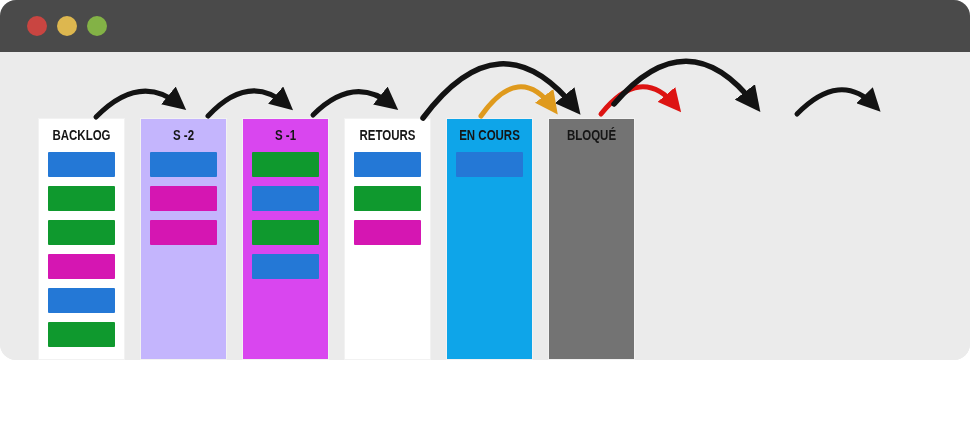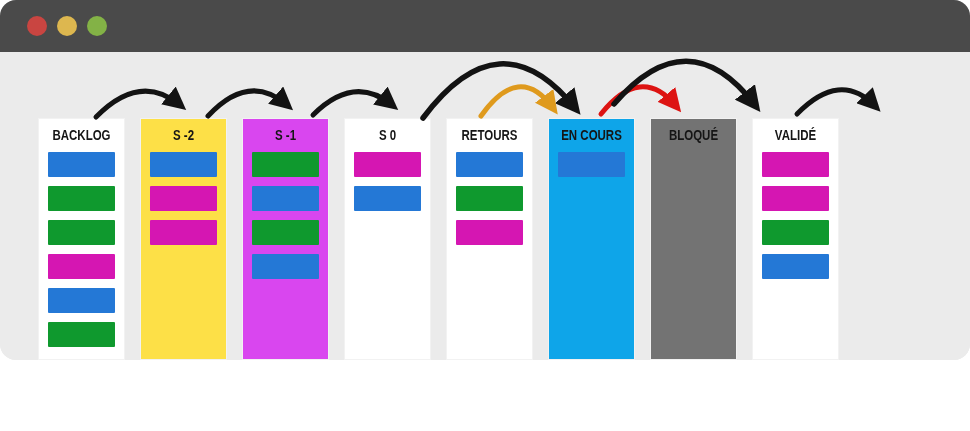--- a/index.html
+++ b/index.html
@@ -34,57 +34,45 @@
     <div class="columns">
         <div class="column" style="background: rgb(255, 255, 255);">
           <div class="col-header">BACKLOG</div>
           <div class="card" style="background: rgb(36, 120, 214);"></div>
           <div class="card" style="background: rgb(15, 153, 46);"></div>
           <div class="card" style="background: rgb(15, 153, 46);"></div>
           <div class="card" style="background: rgb(213, 22, 178);"></div>
           <div class="card" style="background: rgb(36, 120, 214);"></div>
           <div class="card" style="background: rgb(15, 153, 46);"></div>
         </div>
-        <div class="column" style="background: #fde047;">
+        <div class="column" style="background: #c4b5fd;">
           <div class="col-header">S -2</div>
           <div class="card" style="background: rgb(36, 120, 214);"></div>
           <div class="card" style="background: rgb(213, 22, 178);"></div>
           <div class="card" style="background: rgb(213, 22, 178);"></div>
         </div>
         <div class="column" style="background: #d946ef;">
           <div class="col-header">S -1</div>
           <div class="card" style="background: rgb(15, 153, 46);"></div>
           <div class="card" style="background: rgb(36, 120, 214);"></div>
           <div class="card" style="background: rgb(15, 153, 46);"></div>
-          <div class="card" style="background: rgb(36, 120, 214);"></div>
-        </div>
-        <div class="column" style="background: rgb(255, 255, 255);">
-          <div class="col-header">S 0</div>
-          <div class="card" style="background: rgb(213, 22, 178);"></div>
           <div class="card" style="background: rgb(36, 120, 214);"></div>
         </div>
         <div class="column" style="background: rgb(255, 255, 255);">
           <div class="col-header">RETOURS</div>
           <div class="card" style="background: rgb(36, 120, 214);"></div>
           <div class="card" style="background: rgb(15, 153, 46);"></div>
           <div class="card" style="background: rgb(213, 22, 178);"></div>
         </div>
         <div class="column" style="background: #0ea5e9;">
           <div class="col-header">EN COURS</div>
           <div class="card" style="background: rgb(36, 120, 214);"></div>
         </div>
         <div class="column" style="background: #737373;">
           <div class="col-header">BLOQUÉ</div>
-        </div>
-        <div class="column" style="background: rgb(255, 255, 255);">
-          <div class="col-header">VALIDÉ</div>
-          <div class="card" style="background: rgb(213, 22, 178);"></div>
-          <div class="card" style="background: rgb(213, 22, 178);"></div>
-          <div class="card" style="background: rgb(15, 153, 46);"></div>
-          <div class="card" style="background: rgb(36, 120, 214);"></div>
         </div>
       </div>
 
     <svg class="arrows" width="970" height="379" viewBox="0 52 970 379">
       <defs>
         <marker id="mk-black" markerWidth="4.6" markerHeight="4.6" refX="3" refY="2.3" orient="auto">
           <path d="M0,0 L4.6,2.3 L0,4.6 Z" fill="#131313"></path>
         </marker>
         <marker id="mk-orange" markerWidth="4.6" markerHeight="4.6" refX="3" refY="2.3" orient="auto">
           <path d="M0,0 L4.6,2.3 L0,4.6 Z" fill="#df9a1d"></path>

